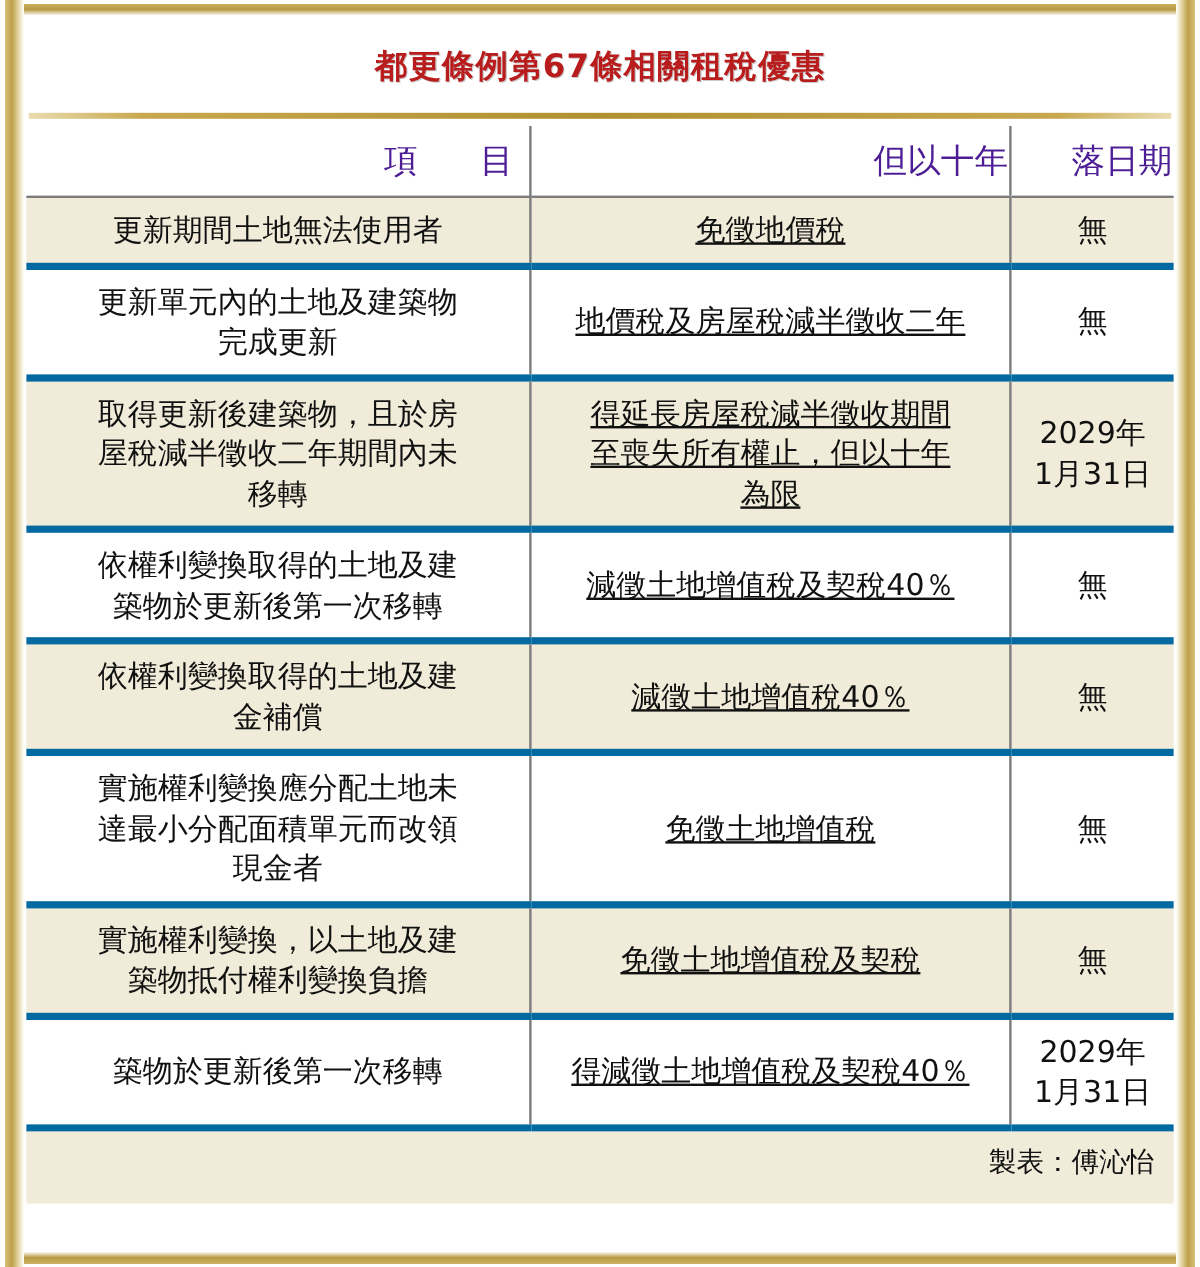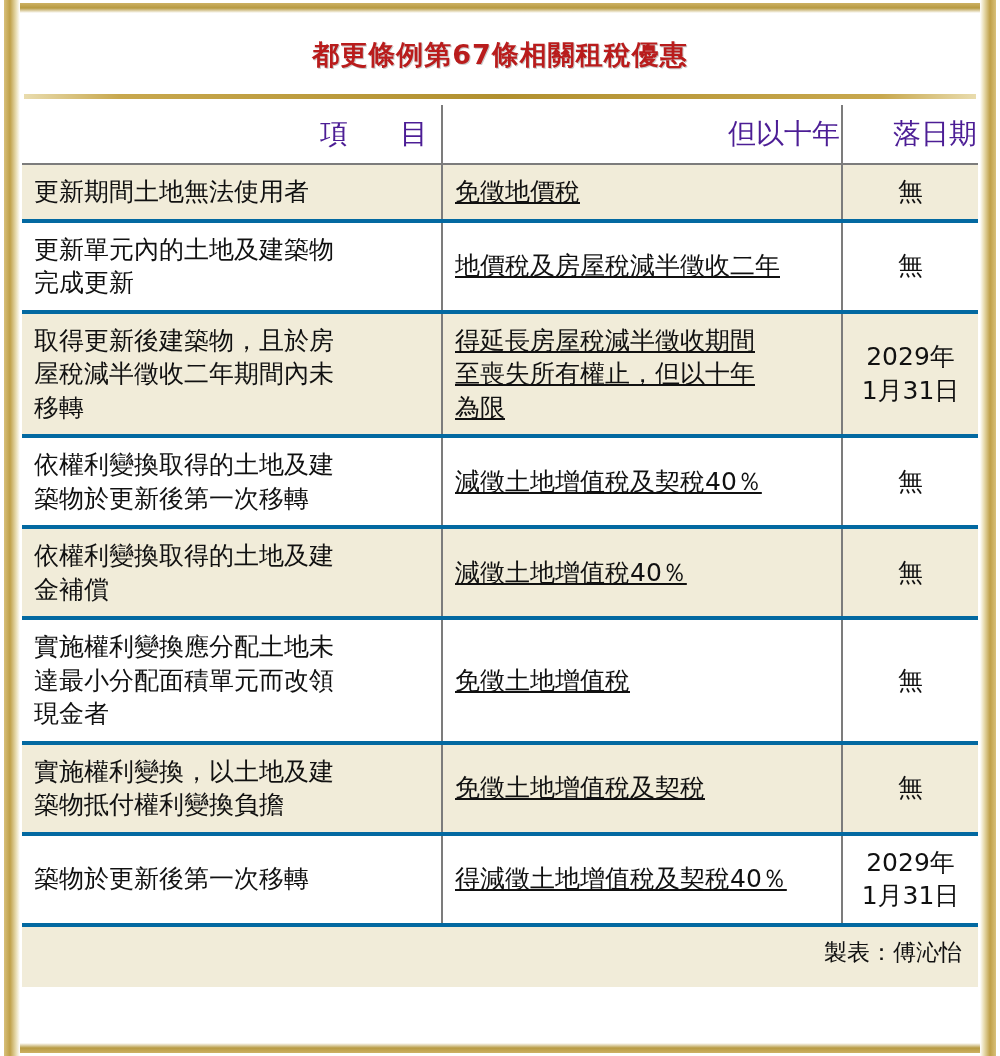--- a/index.html
+++ b/index.html
@@ -84,24 +84,25 @@
     border-collapse: collapse;
     width: 956px;
     table-layout: fixed;
     margin-top: 6px;
   }
   table.tax-table col.c1 { width: 420px; }
   table.tax-table col.c2 { width: 400px; }
   table.tax-table col.c3 { width: 136px; }
 
   table.tax-table th, table.tax-table td {
-    border-bottom: 4px solid #0369a1;
+    border-bottom: 6px solid #0369a1;
     vertical-align: middle;
     font-weight: normal;
     color: #111111;
+    text-align: center;
   }
   table.tax-table th {
     height: 56px;
     font-size: 28px;
     text-align: right;
     border-bottom: 2px solid #7c7c7c;
     color: #4c1d95;
   }
   th.h1 { letter-spacing: 12px; padding-left: 12px; }
 

